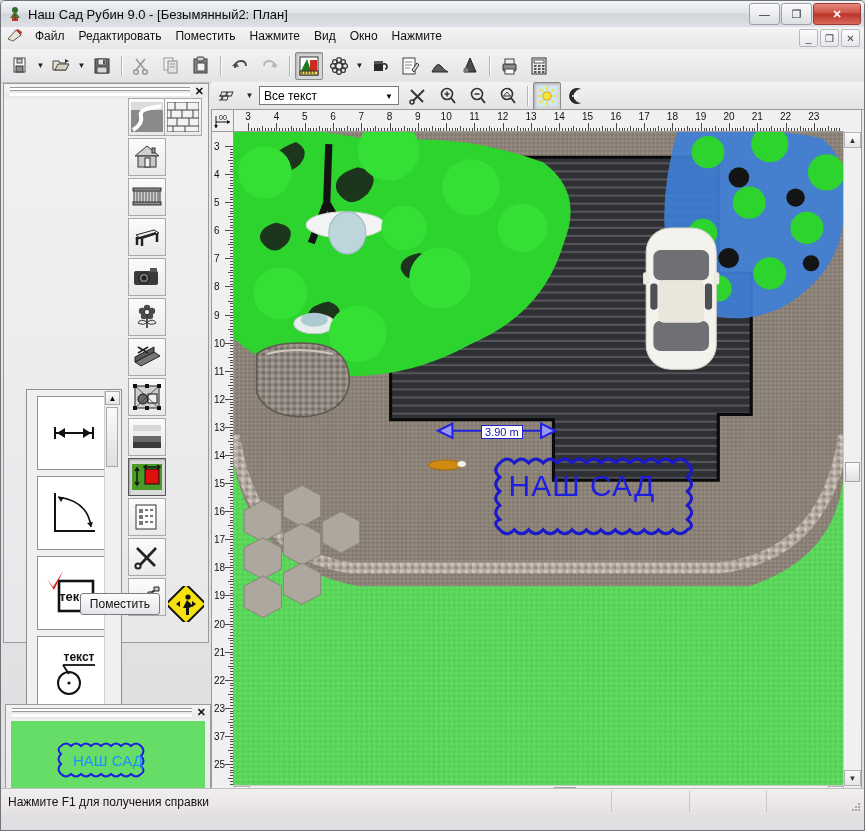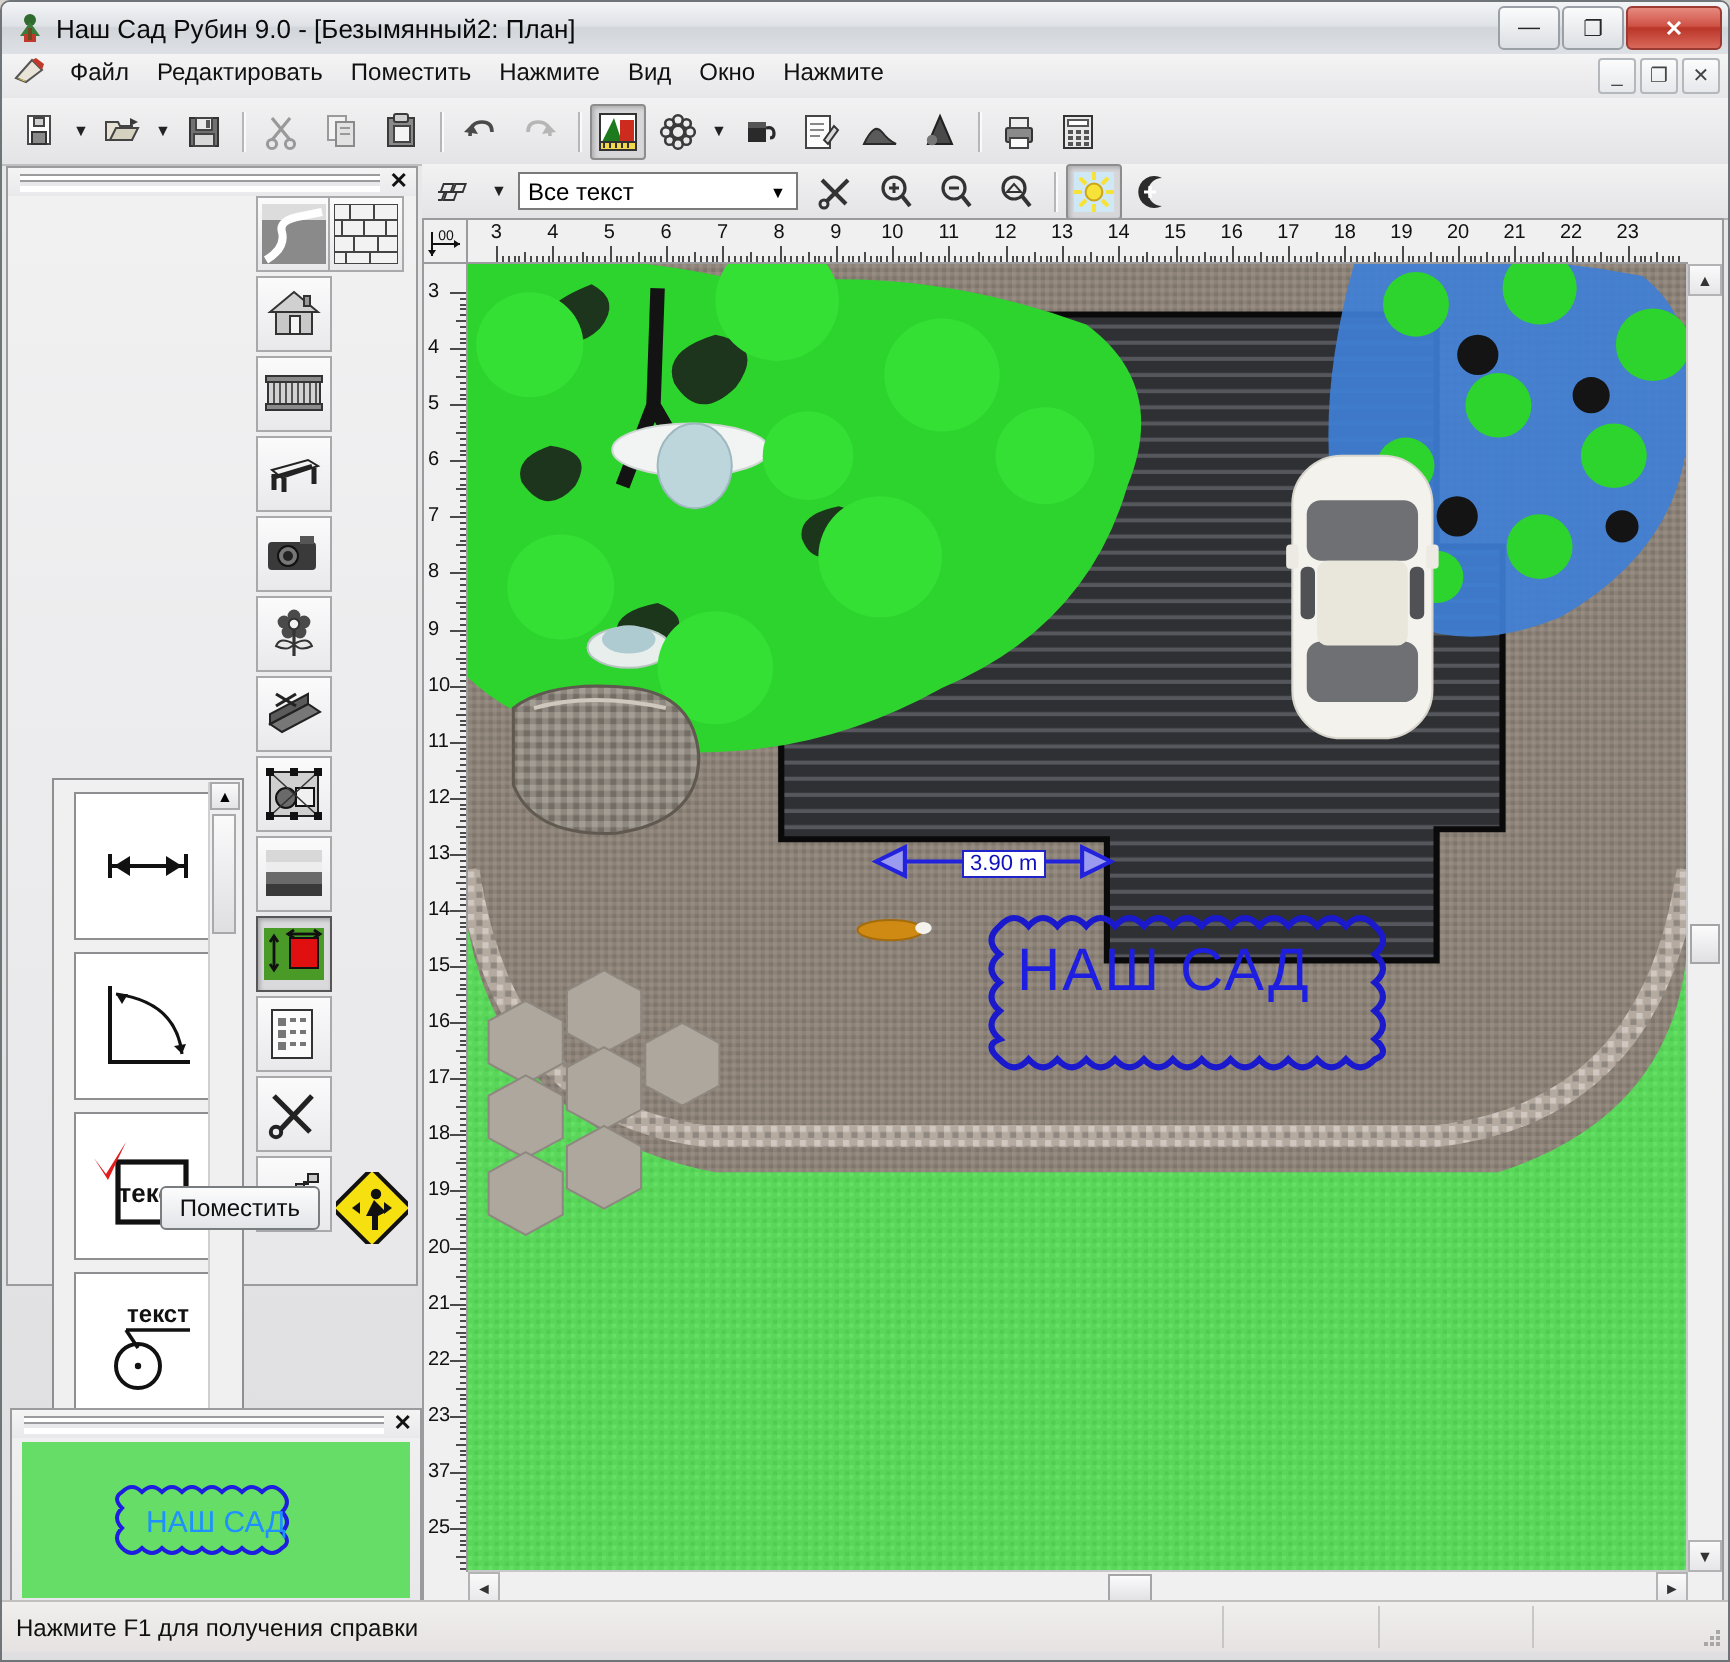--- a/index.html
+++ b/index.html
@@ -168,21 +168,21 @@
   .vscroll{position:absolute;right:0;top:22px;width:17px;bottom:17px;background:#f0f0f1;
     border-left:1px solid #c8c8ca;}
   .hscroll{position:absolute;left:22px;bottom:0;right:17px;height:17px;background:#f0f0f1;
     border-top:1px solid #c8c8ca;}
   .sb-arrow{display:flex;align-items:center;justify-content:center;font-size:8px;color:#333;
     background:linear-gradient(#fafafb,#e6e6e8);border:1px solid #b3b3b5;box-sizing:border-box;}
   .sb-thumb{background:linear-gradient(#fbfbfc,#e0e0e2);border:1px solid #a5a5a7;box-sizing:border-box;}
   .corner-box{position:absolute;right:0;bottom:0;width:17px;height:17px;background:#f0f0f1;}
   
   .statusbar{
-    position:absolute;left:0;bottom:4px;right:0;height:25px;
+    position:absolute;left:0;bottom:16px;right:0;height:25px;
     background:linear-gradient(#f1eeee,#e6e2e2);
     border-top:1px solid #c2bfbf;display:flex;align-items:center;
   }
   .status-text{font-size:12px;color:#111;padding-left:7px;}
   .status-cell{position:absolute;top:2px;bottom:2px;border-left:1px solid #c9c6c6;}
   .grip-dots{position:absolute;right:2px;bottom:1px;width:12px;height:12px;}
   
   .planlabel{
     position:absolute;color:#1e1ee0;font-size:30px;letter-spacing:1px;
     font-family:"Liberation Sans",sans-serif;

